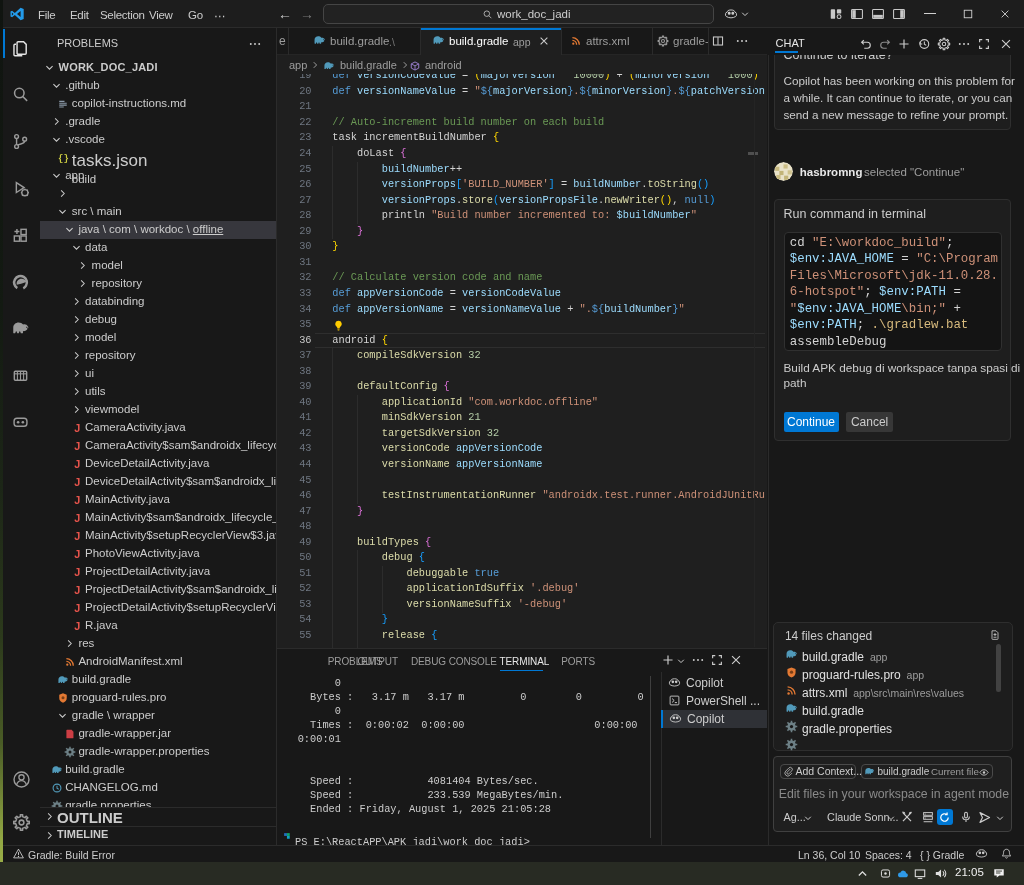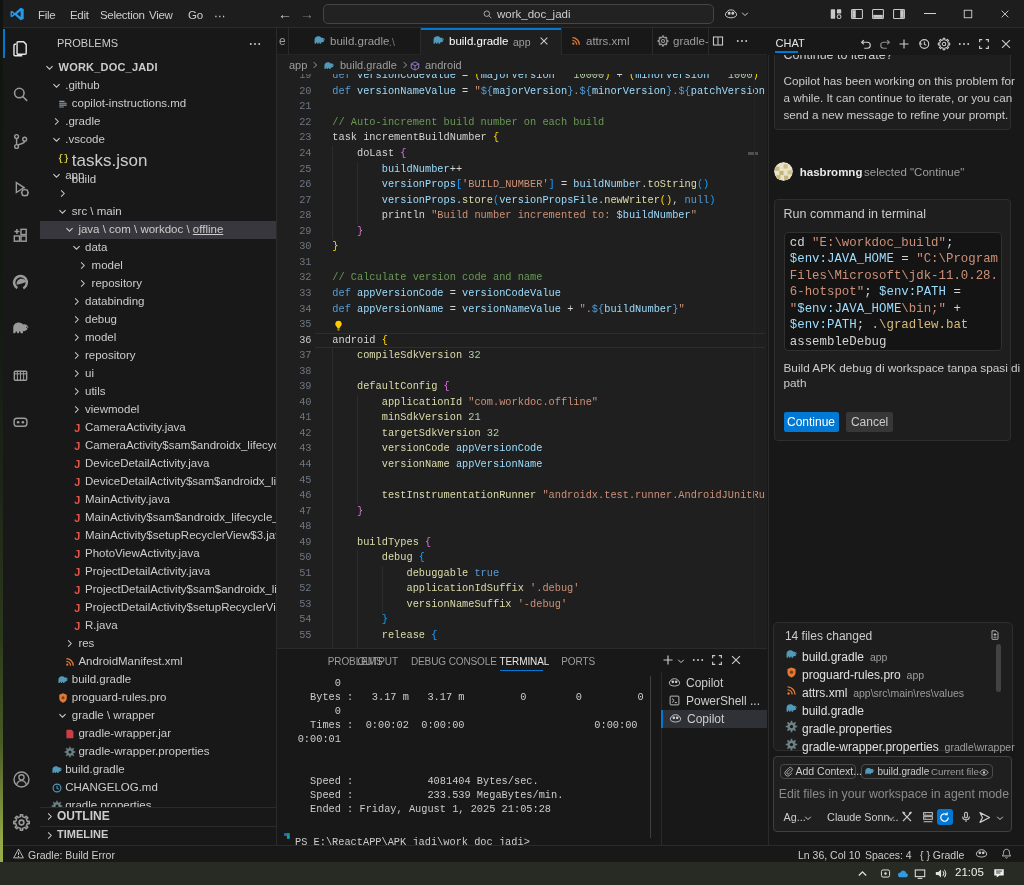--- a/index.html
+++ b/index.html
@@ -296,21 +296,21 @@
           <path d="M15.12 6.93 L15.12 9.07 L13.13 8.87 L12.24 11.01 L13.79 12.28 L12.28 13.79 L11.01 12.24 L8.87 13.13 L9.07 15.12 L6.93 15.12 L7.13 13.13 L4.99 12.24 L3.72 13.79 L2.21 12.28 L3.76 11.01 L2.87 8.87 L0.88 9.07 L0.88 6.93 L2.87 7.13 L3.76 4.99 L2.21 3.72 L3.72 2.21 L4.99 3.76 L7.13 2.87 L6.93 0.88 L9.07 0.88 L8.87 2.87 L11.01 3.76 L12.28 2.21 L13.79 3.72 L12.24 4.99 L13.13 7.13 Z" fill="#6d8086"></path>
           <circle cx="8" cy="8" r="2" fill="#181818"></circle>
         </svg>
         <div style="left:65.2px;top:798.8000000000001px;font-size:11.5px;color:#cccccc;">gradle.properties</div>
       </div>
     </div>
     <div style="left:40px;top:807px;width:236px;height:1px;background:#2b2b2b;"></div>
     <svg style="position:absolute;left:44px;top:811px;" width="11" height="11" viewBox="0 0 16 16" fill="none">
       <path d="M6 3.5 L10.5 8 L6 12.5" stroke="#cccccc" stroke-width="1.5"></path>
     </svg>
-    <div style="left:57px;top:809px;font-size:12px;font-weight:bold;color:#cccccc;">OUTLINE</div>
+    <div style="left:57px;top:809px;font-size:15px;font-weight:bold;color:#cccccc;">OUTLINE</div>
     <div style="left:40px;top:826px;width:236px;height:1px;background:#2b2b2b;"></div>
     <svg style="position:absolute;left:44px;top:830px;" width="11" height="11" viewBox="0 0 16 16" fill="none">
       <path d="M6 3.5 L10.5 8 L6 12.5" stroke="#cccccc" stroke-width="1.5"></path>
     </svg>
     <div style="left:57px;top:828px;font-size:11px;font-weight:bold;color:#cccccc;">TIMELINE</div>
     <div style="left:277px;top:28px;width:490px;height:620px;background:#1f1f1f;"></div>
     <div style="left:277px;top:28px;width:490px;height:27px;background:#181818;border-bottom:1px solid #252525;"></div>
     <div style="left:279px;top:34px;font-size:12px;color:#9d9d9d;">e</div>
     <div style="left:288px;top:28px;width:1px;height:27px;background:#2b2b2b;"></div>
     <svg style="position:absolute;left:313px;top:34px;" width="13" height="13" viewBox="0 0 16 16" fill="none">
@@ -597,21 +597,20 @@
     <div style="left:802px;top:700.8000000000001px;"><span style="font-size:12px;color:#e0e0e0;">build.gradle</span></div>
     <svg style="position:absolute;left:784.9px;top:719.9000000000001px;" width="13" height="13" viewBox="0 0 16 16" fill="none">
       <path d="M15.12 6.93 L15.12 9.07 L13.13 8.87 L12.24 11.01 L13.79 12.28 L12.28 13.79 L11.01 12.24 L8.87 13.13 L9.07 15.12 L6.93 15.12 L7.13 13.13 L4.99 12.24 L3.72 13.79 L2.21 12.28 L3.76 11.01 L2.87 8.87 L0.88 9.07 L0.88 6.93 L2.87 7.13 L3.76 4.99 L2.21 3.72 L3.72 2.21 L4.99 3.76 L7.13 2.87 L6.93 0.88 L9.07 0.88 L8.87 2.87 L11.01 3.76 L12.28 2.21 L13.79 3.72 L12.24 4.99 L13.13 7.13 Z" fill="#6d8086"></path>
       <circle cx="8" cy="8" r="2" fill="#181818"></circle>
     </svg>
     <div style="left:802px;top:718.9000000000001px;"><span style="font-size:12px;color:#e0e0e0;">gradle.properties</span></div>
     <svg style="position:absolute;left:784.9px;top:738.0000000000001px;" width="13" height="13" viewBox="0 0 16 16" fill="none">
       <path d="M15.12 6.93 L15.12 9.07 L13.13 8.87 L12.24 11.01 L13.79 12.28 L12.28 13.79 L11.01 12.24 L8.87 13.13 L9.07 15.12 L6.93 15.12 L7.13 13.13 L4.99 12.24 L3.72 13.79 L2.21 12.28 L3.76 11.01 L2.87 8.87 L0.88 9.07 L0.88 6.93 L2.87 7.13 L3.76 4.99 L2.21 3.72 L3.72 2.21 L4.99 3.76 L7.13 2.87 L6.93 0.88 L9.07 0.88 L8.87 2.87 L11.01 3.76 L12.28 2.21 L13.79 3.72 L12.24 4.99 L13.13 7.13 Z" fill="#6d8086"></path>
       <circle cx="8" cy="8" r="2" fill="#181818"></circle>
     </svg>
-    <div style="left:802px;top:737.0000000000001px;"><span style="font-size:12px;color:#e0e0e0;">gradle-wrapper.properties</span><span style="font-size:10.5px;color:#9d9d9d;"> &nbsp;gradle\wrapper</span></div>
     <div style="left:995.8px;top:643.5px;width:5px;height:48.4px;background:#424242;border-radius:3px;"></div>
     <div style="left:772.5px;top:756.2px;width:239.4px;height:75.7px;background:#1f1f1f;border:1px solid #404040;border-radius:4px;"></div>
     <div style="left:779.9px;top:763.6px;width:75.7px;height:15px;border:1px solid #4a4a4a;border-radius:4px;"></div>
     <svg style="position:absolute;left:783px;top:765.6px;" width="11" height="11" viewBox="0 0 16 16" fill="none">
       <path d="M10.8 4.2 6 9a1.7 1.7 0 0 0 2.4 2.4l4.6-4.6a3 3 0 0 0-4.2-4.2L4 7.4a4.2 4.2 0 0 0 6 6l3-3" stroke="#cccccc" stroke-width="1.1"></path>
     </svg>
     <div style="left:795.5px;top:765.3px;font-size:10.5px;color:#cccccc;">Add Context...</div>
     <div style="left:860.6px;top:763.6px;width:132.7px;height:15px;border:1px solid #4a4a4a;border-radius:4px;"></div>
     <svg style="position:absolute;left:864px;top:765.6px;" width="11" height="11" viewBox="0 0 16 16" fill="none">
       <path fill="#519aba" d="M14.2 6.3c-.5-1.1-1.7-1.8-2.9-1.8-.4 0-.8.1-1.1.2C9.4 3.5 8 2.9 6.4 2.9 3.9 2.9 1.9 4.8 1.9 7.2v4.3c0 .3.2.5.5.5h1.1l.6-1.5c.1-.3.5-.3.6 0l.6 1.5h1.2l.6-1.5c.1-.3.5-.3.6 0l.6 1.5h1.3c.3 0 .5-.2.5-.5v-1.3c1.5.2 3.1-.5 3.9-1.9l-1.3-1.3c-.1-.1-.1-.4 0-.5.1-.1.4-.1.5 0l1.2 1.2c.3-.5.3-1.1-.2-1.4z"></path>

